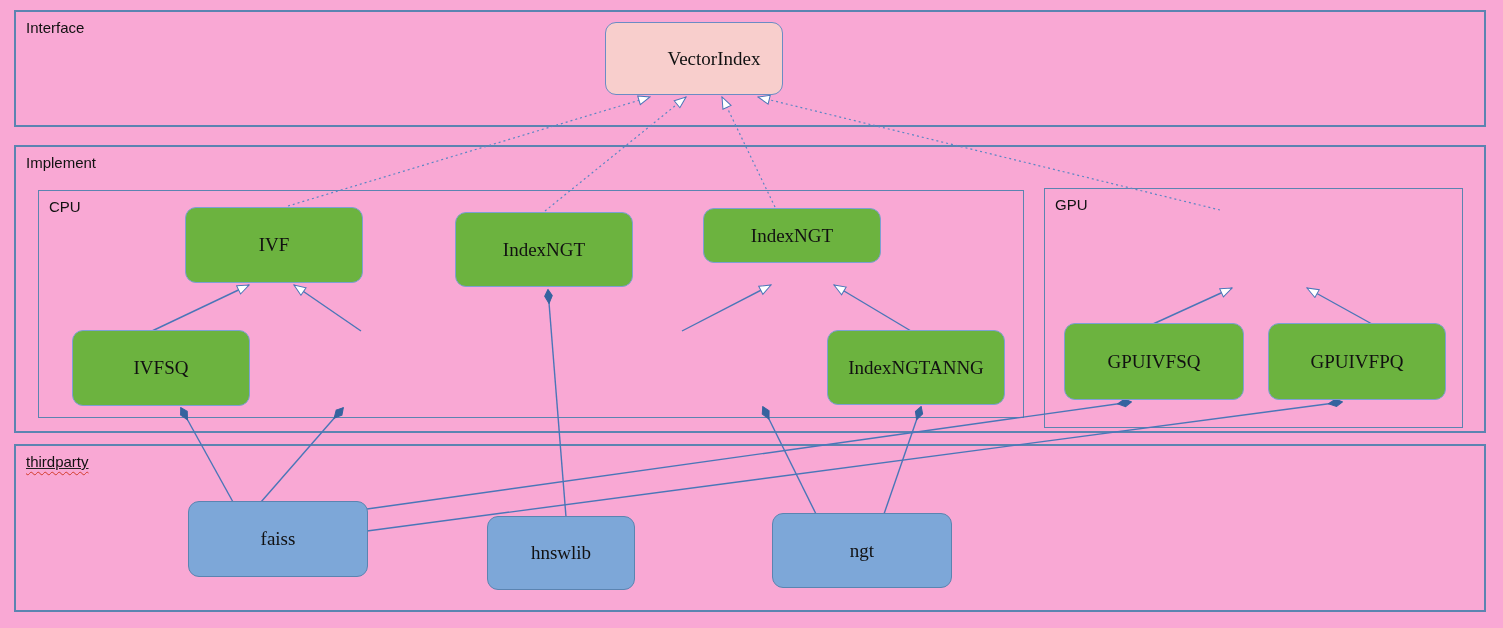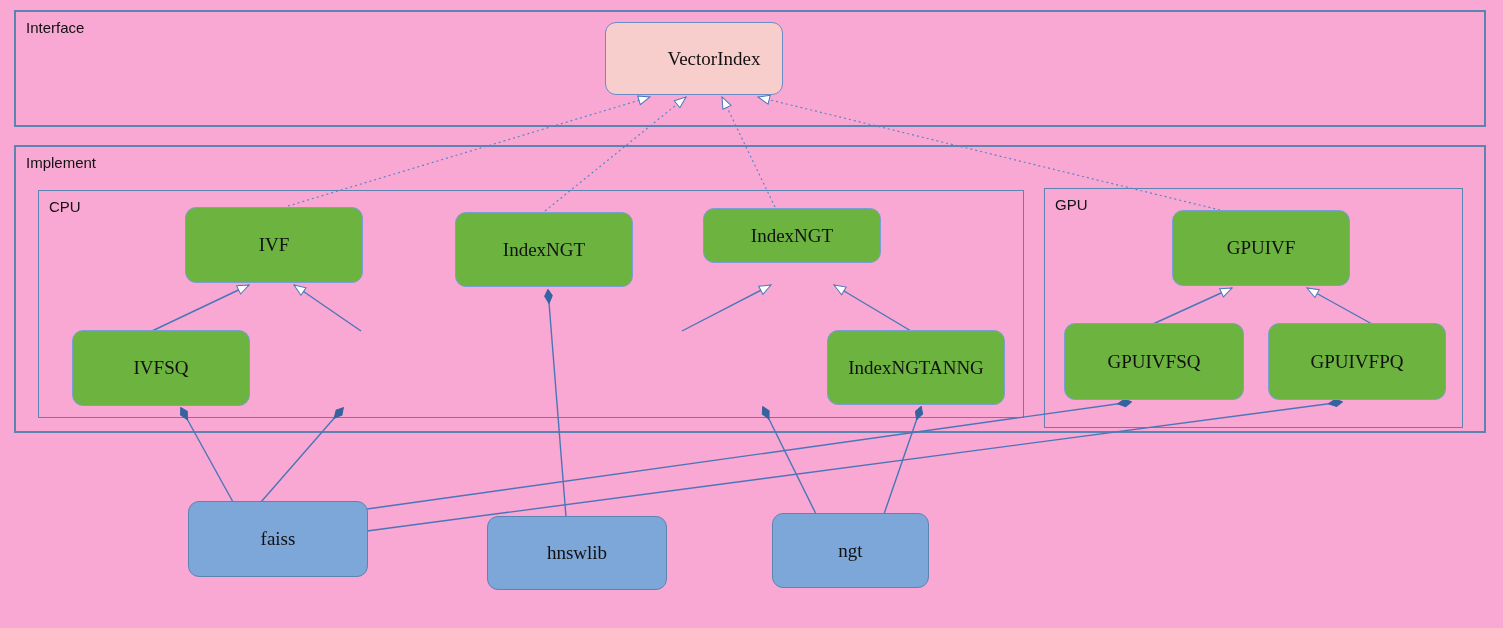--- a/index.html
+++ b/index.html
@@ -33,22 +33,22 @@
   #n-indexhnsw    { left:455px;  top:212px; width:178px; height:75px; }
   #n-indexngt     { left:703px;  top:208px; width:178px; height:55px; }
   #n-gpuivf       { left:1172px; top:210px; width:178px; height:76px; }
   #n-ivfsq        { left:72px;   top:330px; width:178px; height:76px; }
   #n-ivfpq        { left:280px;  top:330px; width:178px; height:76px; }
   #n-indexngtonng { left:613px;  top:330px; width:180px; height:75px; }
   #n-indexngtanng { left:827px;  top:330px; width:178px; height:75px; }
   #n-gpuivfsq     { left:1064px; top:323px; width:180px; height:77px; }
   #n-gpuivfpq     { left:1268px; top:323px; width:178px; height:77px; }
   #n-faiss        { left:188px;  top:501px; width:180px; height:76px; }
-  #n-hnswlib      { left:487px;  top:516px; width:180px; height:74px; }
-  #n-ngt          { left:772px;  top:513px; width:157px; height:75px; }
+  #n-hnswlib      { left:487px;  top:516px; width:148px; height:74px; }
+  #n-ngt          { left:772px;  top:513px; width:180px; height:75px; }
   
   #edges { position:absolute; left:0; top:0; z-index:2; pointer-events:none; }
   .edge       { stroke:#4a76b8; stroke-width:1.4; fill:none; }
   .edge.dash  { stroke:#5b86c4; stroke-width:1.2; stroke-dasharray:2 3; }
 </style>
 </head>
 <body>
 
 <div class="canvas">
 
@@ -56,20 +56,23 @@
     <span class="container-label">Interface</span>
   </div>
   <div class="container" id="c-implement">
     <span class="container-label">Implement</span>
   </div>
   <div class="container inner" id="c-cpu">
     <span class="container-label">CPU</span>
   </div>
   <div class="container inner" id="c-gpu">
     <span class="container-label">GPU</span>
+  </div>
+  <div class="container" id="c-thirdparty">
+    <span class="container-label u-plain"><span class="u-squiggle">thirdparty</span></span>
   </div>
 
   <svg id="edges" width="1503" height="628" viewBox="0 0 1503 628">
     <defs>
       <marker id="m-tri" viewBox="0 0 14 11" markerWidth="14" markerHeight="11" refX="12.5" refY="5.5" orient="auto" markerUnits="userSpaceOnUse">
         <path d="M1,1 L12.5,5.5 L1,10 Z" style="fill:#ffffff;stroke:#4a76b8;stroke-width:1;stroke-dasharray:none;"></path>
       </marker>
       <marker id="m-dia" viewBox="0 0 16 10" markerWidth="16" markerHeight="10" refX="14.5" refY="5" orient="auto" markerUnits="userSpaceOnUse">
         <path d="M1,5 L8.5,1.2 L15,5 L8.5,8.8 Z" style="fill:#35639f;stroke:#35639f;stroke-width:1;stroke-dasharray:none;"></path>
       </marker>
@@ -101,23 +104,20 @@
     </div>
   <div class="node green" id="n-ivf">
       <span>IVF</span>
     </div>
   <div class="node green" id="n-indexhnsw">
       <span>IndexNGT</span>
     </div>
   <div class="node green" id="n-indexngt">
       <span>IndexNGT</span>
     </div>
-  <div class="node green" id="n-gpuivf">
-      <span>GPUIVF</span>
-    </div>
   <div class="node green" id="n-ivfsq">
       <span>IVFSQ</span>
     </div>
   <div class="node green" id="n-indexngtanng">
       <span>IndexNGTANNG</span>
     </div>
   <div class="node green" id="n-gpuivfpq">
       <span>GPUIVFPQ</span>
     </div>
   <div class="node green" id="n-gpuivfsq">

